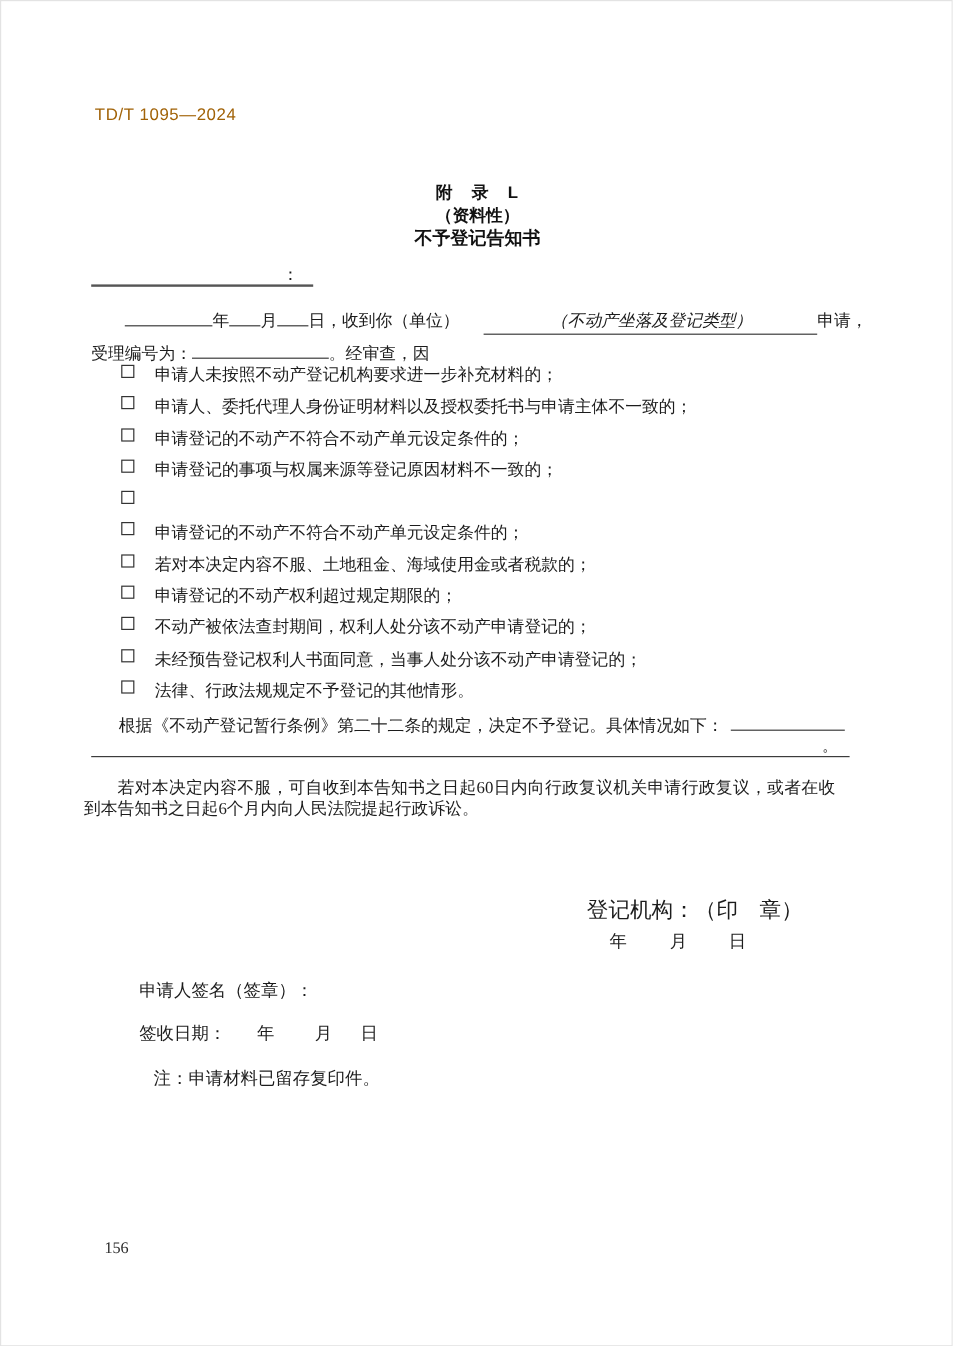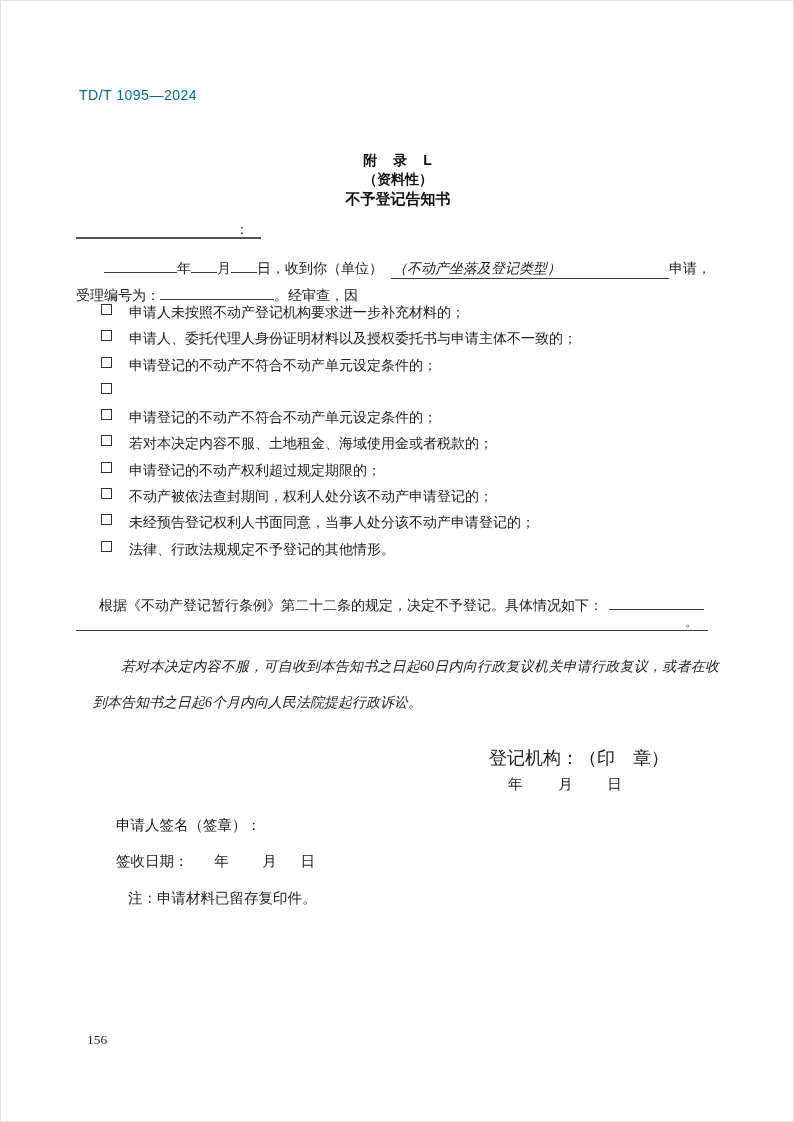--- a/index.html
+++ b/index.html
@@ -10,21 +10,21 @@
     color:#1c1c1c;
     position:relative;
   }
   .page {
     position:absolute; left:0; top:0; width:794px; height:1122px;
     background:#ffffff; border:1px solid #e3e3e3;
   }
   .std-number {
     position:absolute; left:78px; top:86px;
     font-family:"Liberation Sans", sans-serif;
-    font-size:14px; letter-spacing:0.5px; color:#0369a1;
+    font-size:14px; letter-spacing:0.5px; color:#a16207;
   }
   .title-block {
     position:absolute; left:0; top:150px; width:794px;
     text-align:center; font-family:"Liberation Sans", sans-serif;
     font-weight:bold; color:#111;
   }
   .title-block .t1 { font-size:14px; line-height:19px; letter-spacing:1px; }
   .title-block .t2 { font-size:14px; line-height:19px; }
   .title-block .t3 { font-size:15px; line-height:20px; }
 
@@ -41,22 +41,22 @@
   }
   .fill {
     display:inline-block; border-bottom:1px solid #3c3c3c;
     height:13px; vertical-align:baseline;
   }
   .w73  { width:73px; }
   .w26  { width:26px; }
   .w114 { width:114px; }
   .fill-box {
     display:inline-block; border-bottom:1px solid #3c3c3c;
-    width:278px; margin-left:8px; vertical-align:baseline;
-    font-style:italic; padding-left:2px; line-height:18px;
+    width:278px; margin-left:20px; vertical-align:baseline;
+    font-style:italic; padding-left:2px; line-height:18px;text-align:center;
   }
 
   .reasons { position:absolute; left:100px; top:303px; width:620px; }
   .reason {
     display:flex; align-items:flex-start; height:26.3px;
     font-size:14px;
   }
   .cb {
     width:11px; height:11px; border:1.2px solid #333;
     flex:none; margin-right:17px; background:#fff;
@@ -70,23 +70,23 @@
   .w95 { width:95px; margin-left:6px; }
 
   .details-line {
     position:absolute; left:75px; top:612px; width:632px; height:18px;
     border-bottom:1.5px solid #3c3c3c;
     text-align:right; padding-right:10px;
     font-size:13px; line-height:18px; color:#333;
   }
 
   .appeal {
-    position:absolute; left:92px; top:648px; width:626px;
-    font-size:14px; line-height:36px;
-    text-indent:2em; text-align:justify;font-style:italic;
+    position:absolute; left:69px; top:648px; width:626px;
+    font-size:14px; line-height:17px;
+    text-indent:2em; text-align:justify;
   }
 
   .authority-seal { position:absolute; left:488px; top:745px; font-size:18px; }
   .authority-date { position:absolute; left:507px; top:774px; font-size:14.5px; }
   .authority-date .ml32 { margin-left:32px; }
   .authority-date .ml31 { margin-left:31px; }
 
   .applicant-sign { position:absolute; left:115px; top:815px; font-size:14.5px; }
   .receipt-line   { position:absolute; left:115px; top:851px; font-size:14.5px; }
   .receipt-line .ml22 { margin-left:22px; }
@@ -130,20 +130,24 @@
     <div class="reason">
       <span class="cb"></span>
       <span class="rt">申请人、委托代理人身份证明材料以及授权委托书与申请主体不一致的；</span>
     </div>
     <div class="reason">
       <span class="cb"></span>
       <span class="rt">申请登记的不动产不符合不动产单元设定条件的；</span>
     </div>
     <div class="reason">
       <span class="cb"></span>
+      <span class="rt">申请登记的事项与权属来源等登记原因材料不一致的；</span>
+    </div>
+    <div class="reason">
+      <span class="cb"></span>
     </div>
     <div class="reason">
       <span class="cb"></span>
       <span class="rt">申请登记的不动产不符合不动产单元设定条件的；</span>
     </div>
     <div class="reason">
       <span class="cb"></span>
       <span class="rt">若对本决定内容不服、土地租金、海域使用金或者税款的；</span>
     </div>
     <div class="reason">

